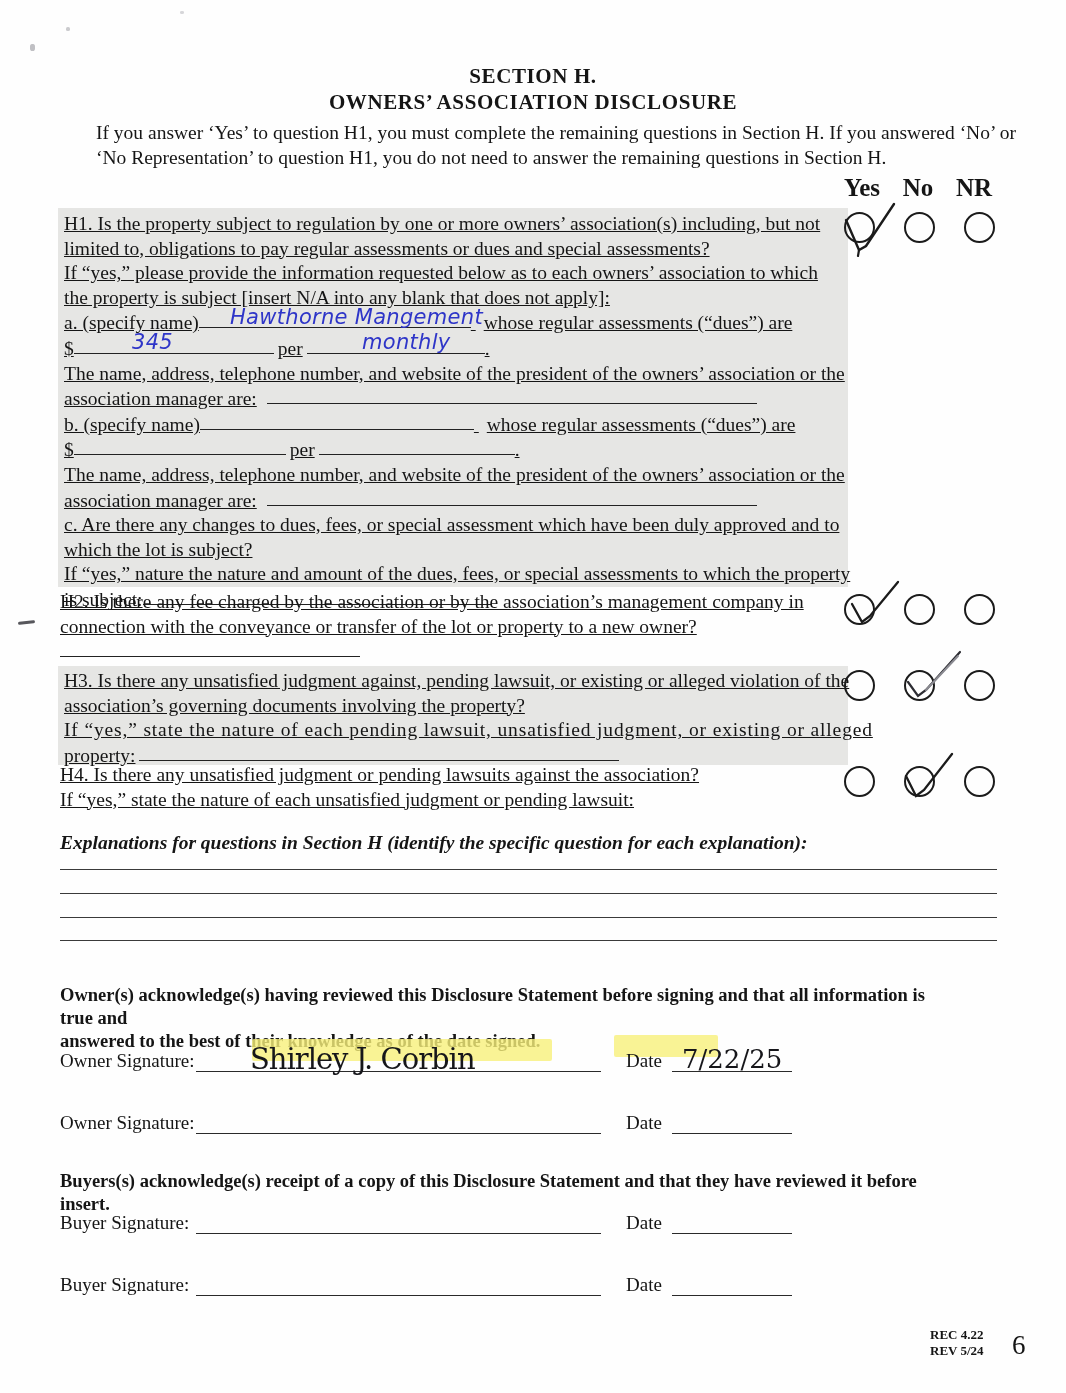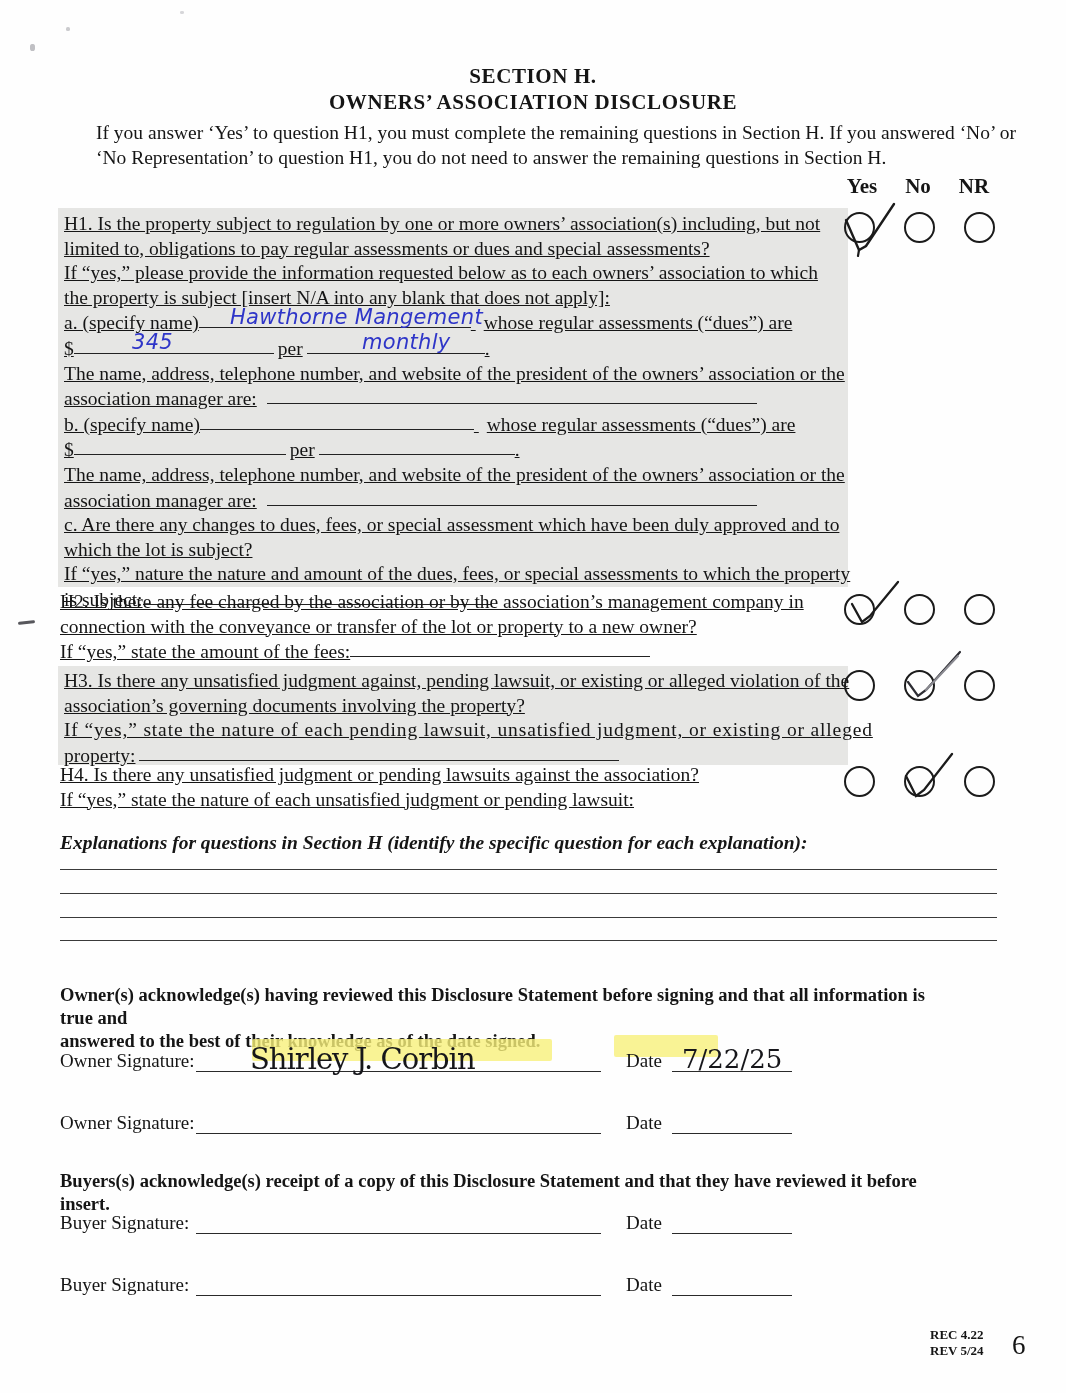--- a/index.html
+++ b/index.html
@@ -39,21 +39,21 @@
 
   .intro {
     position: absolute; left: 60px; top: 120px; width: 945px;
     font-size: 19.5px; line-height: 25px; text-align: left; margin-left: 36px;
   }
 
   
   .ynr-head {
     position: absolute; top: 174px; left: 838px; width: 160px;
     display: flex; justify-content: space-between;
-    font-weight: bold; font-size: 21px;
+    font-weight: bold; font-size: 25px;
   }
   .ynr-head span { width: 48px; text-align: center; }
 
   
   .qblock {
     position: absolute; left: 60px; width: 775px;
     font-size: 19.5px; line-height: 24.6px; text-decoration: underline;
   }
   .shaded { background: #e6e6e4; }
 
@@ -201,21 +201,21 @@
       <svg width="64" height="58" viewBox="0 0 64 58">
         <path d="M8 18 L21 48 L28 44 L56 2" fill="none" stroke="#1b1b1b" stroke-width="2.4" stroke-linecap="round"></path>
         <path d="M21 48 L20 54" fill="none" stroke="#1b1b1b" stroke-width="2.2" stroke-linecap="round"></path>
       </svg>
     </div>
   </div>
 
   <div class="qblock" style="top:590px; left:60px;">
     <div class="q-line">H2. Is there any fee charged by the association or by the association’s management company in</div>
     <div class="q-line">connection with the conveyance or transfer of the lot or property to a new owner?</div>
-    <div class="q-line"><span>If “yes,” state the amount of the fees:</span><span class="rule" style="width:300px;"></span></div>
+    <div class="q-line"><span class="rule" style="width:300px;"></span></div>
   </div>
 
   <div class="optrow" style="top:594px;">
     <div class="circ c-yes"></div>
     <div class="circ c-no"></div>
     <div class="circ c-nr"></div>
     <div class="checkmark" style="left:2px; top:-14px;">
       <svg width="64" height="56" viewBox="0 0 64 56">
         <path d="M12 24 L22 42 L30 36 L58 2" fill="none" stroke="#1b1b1b" stroke-width="2.3" stroke-linecap="round"></path>
       </svg>

